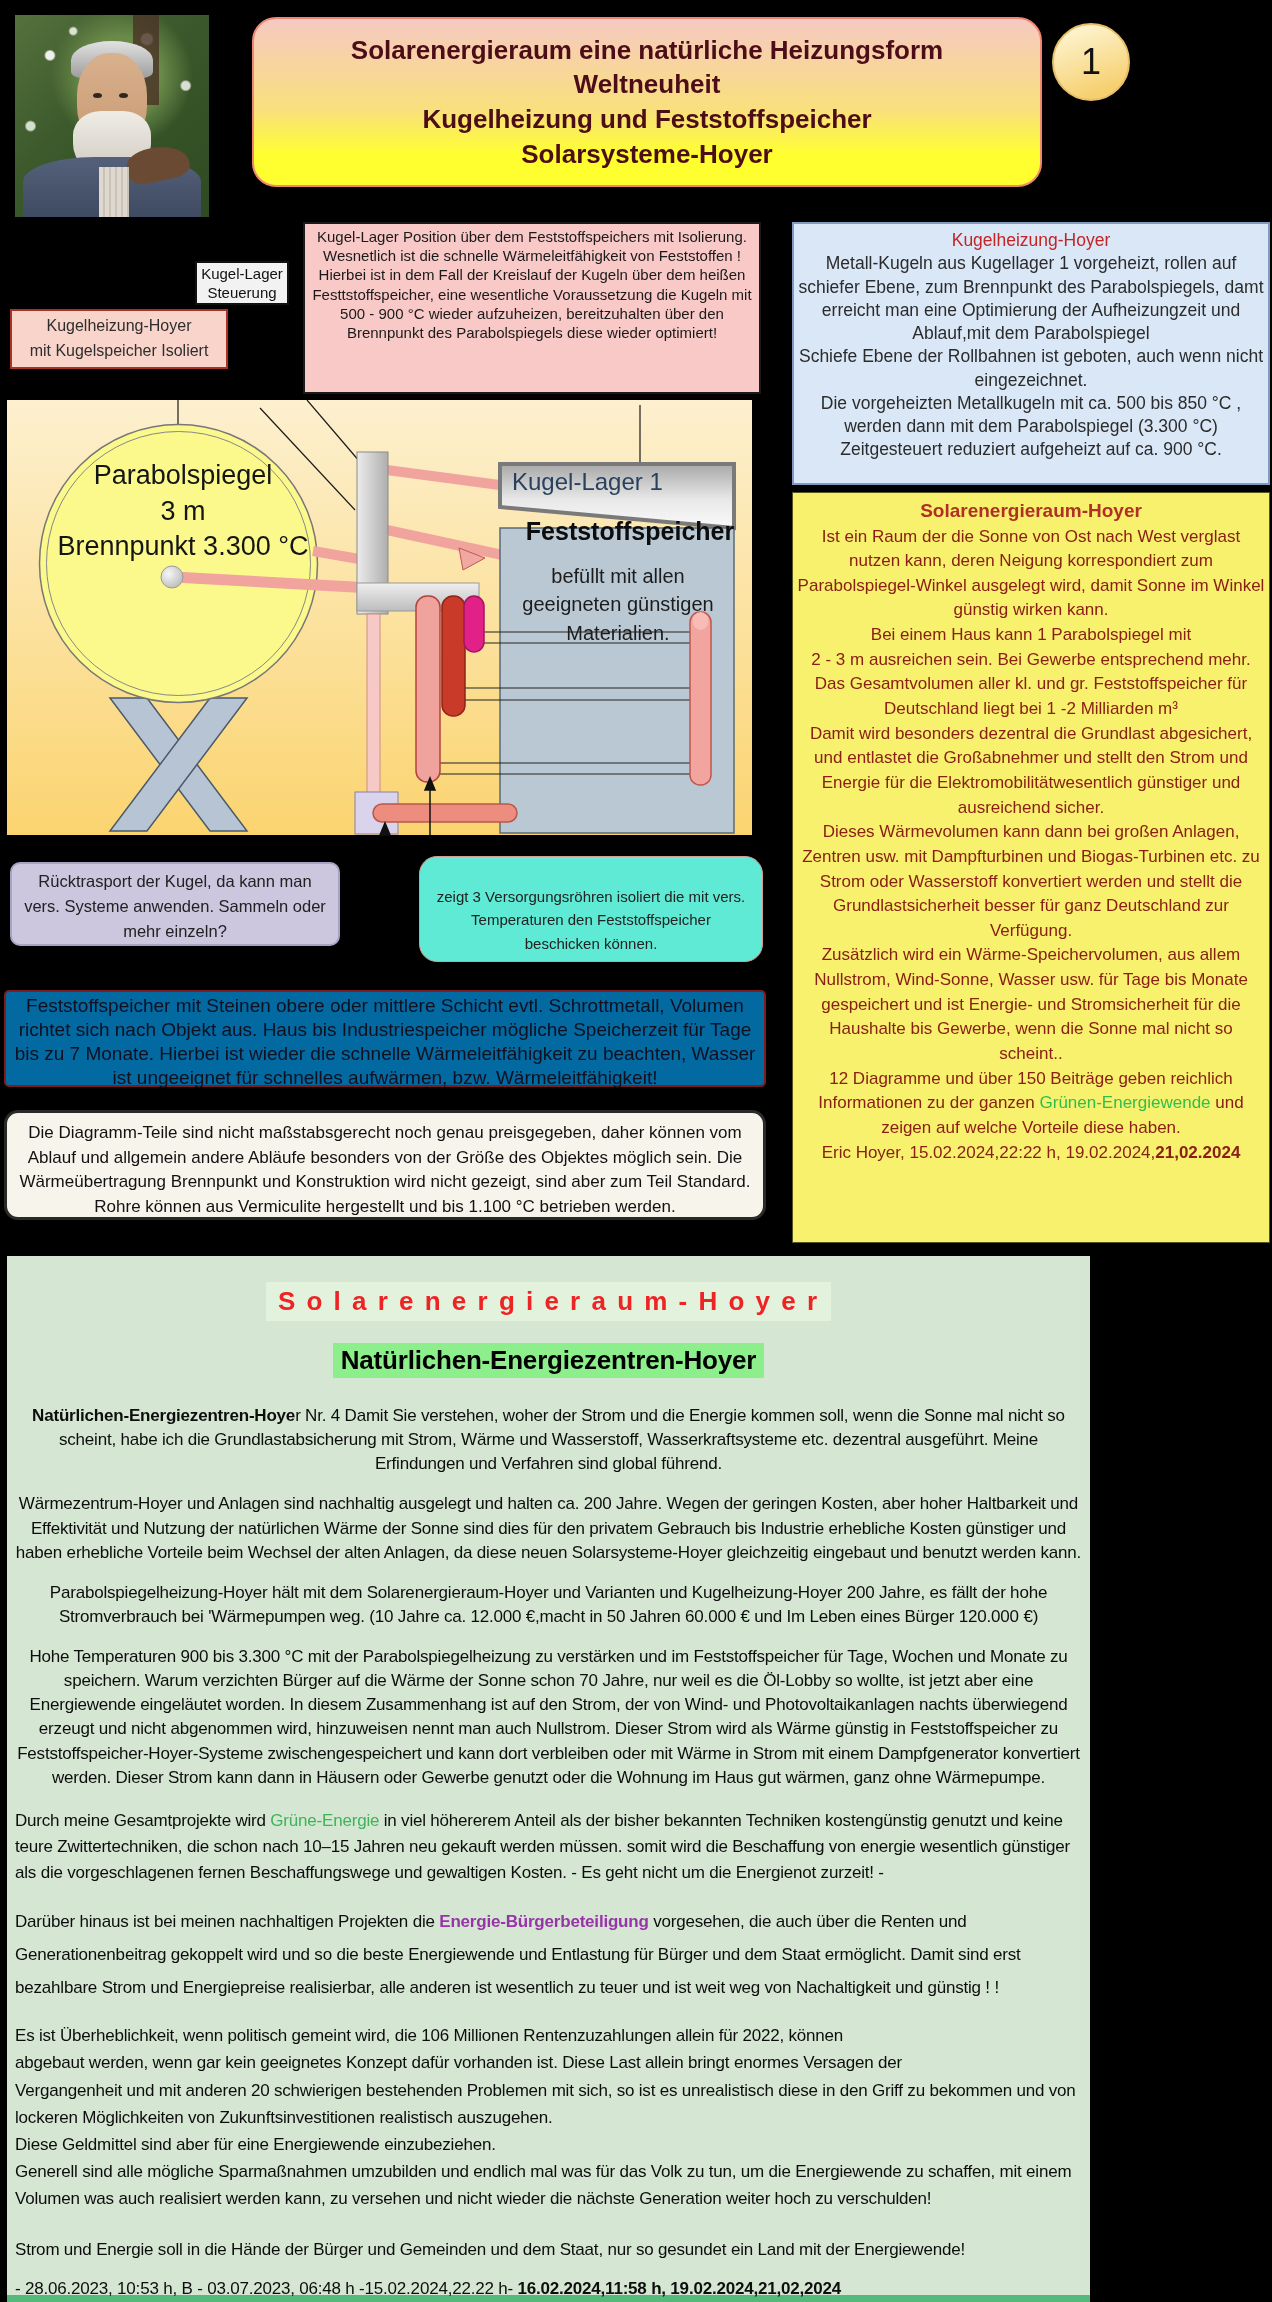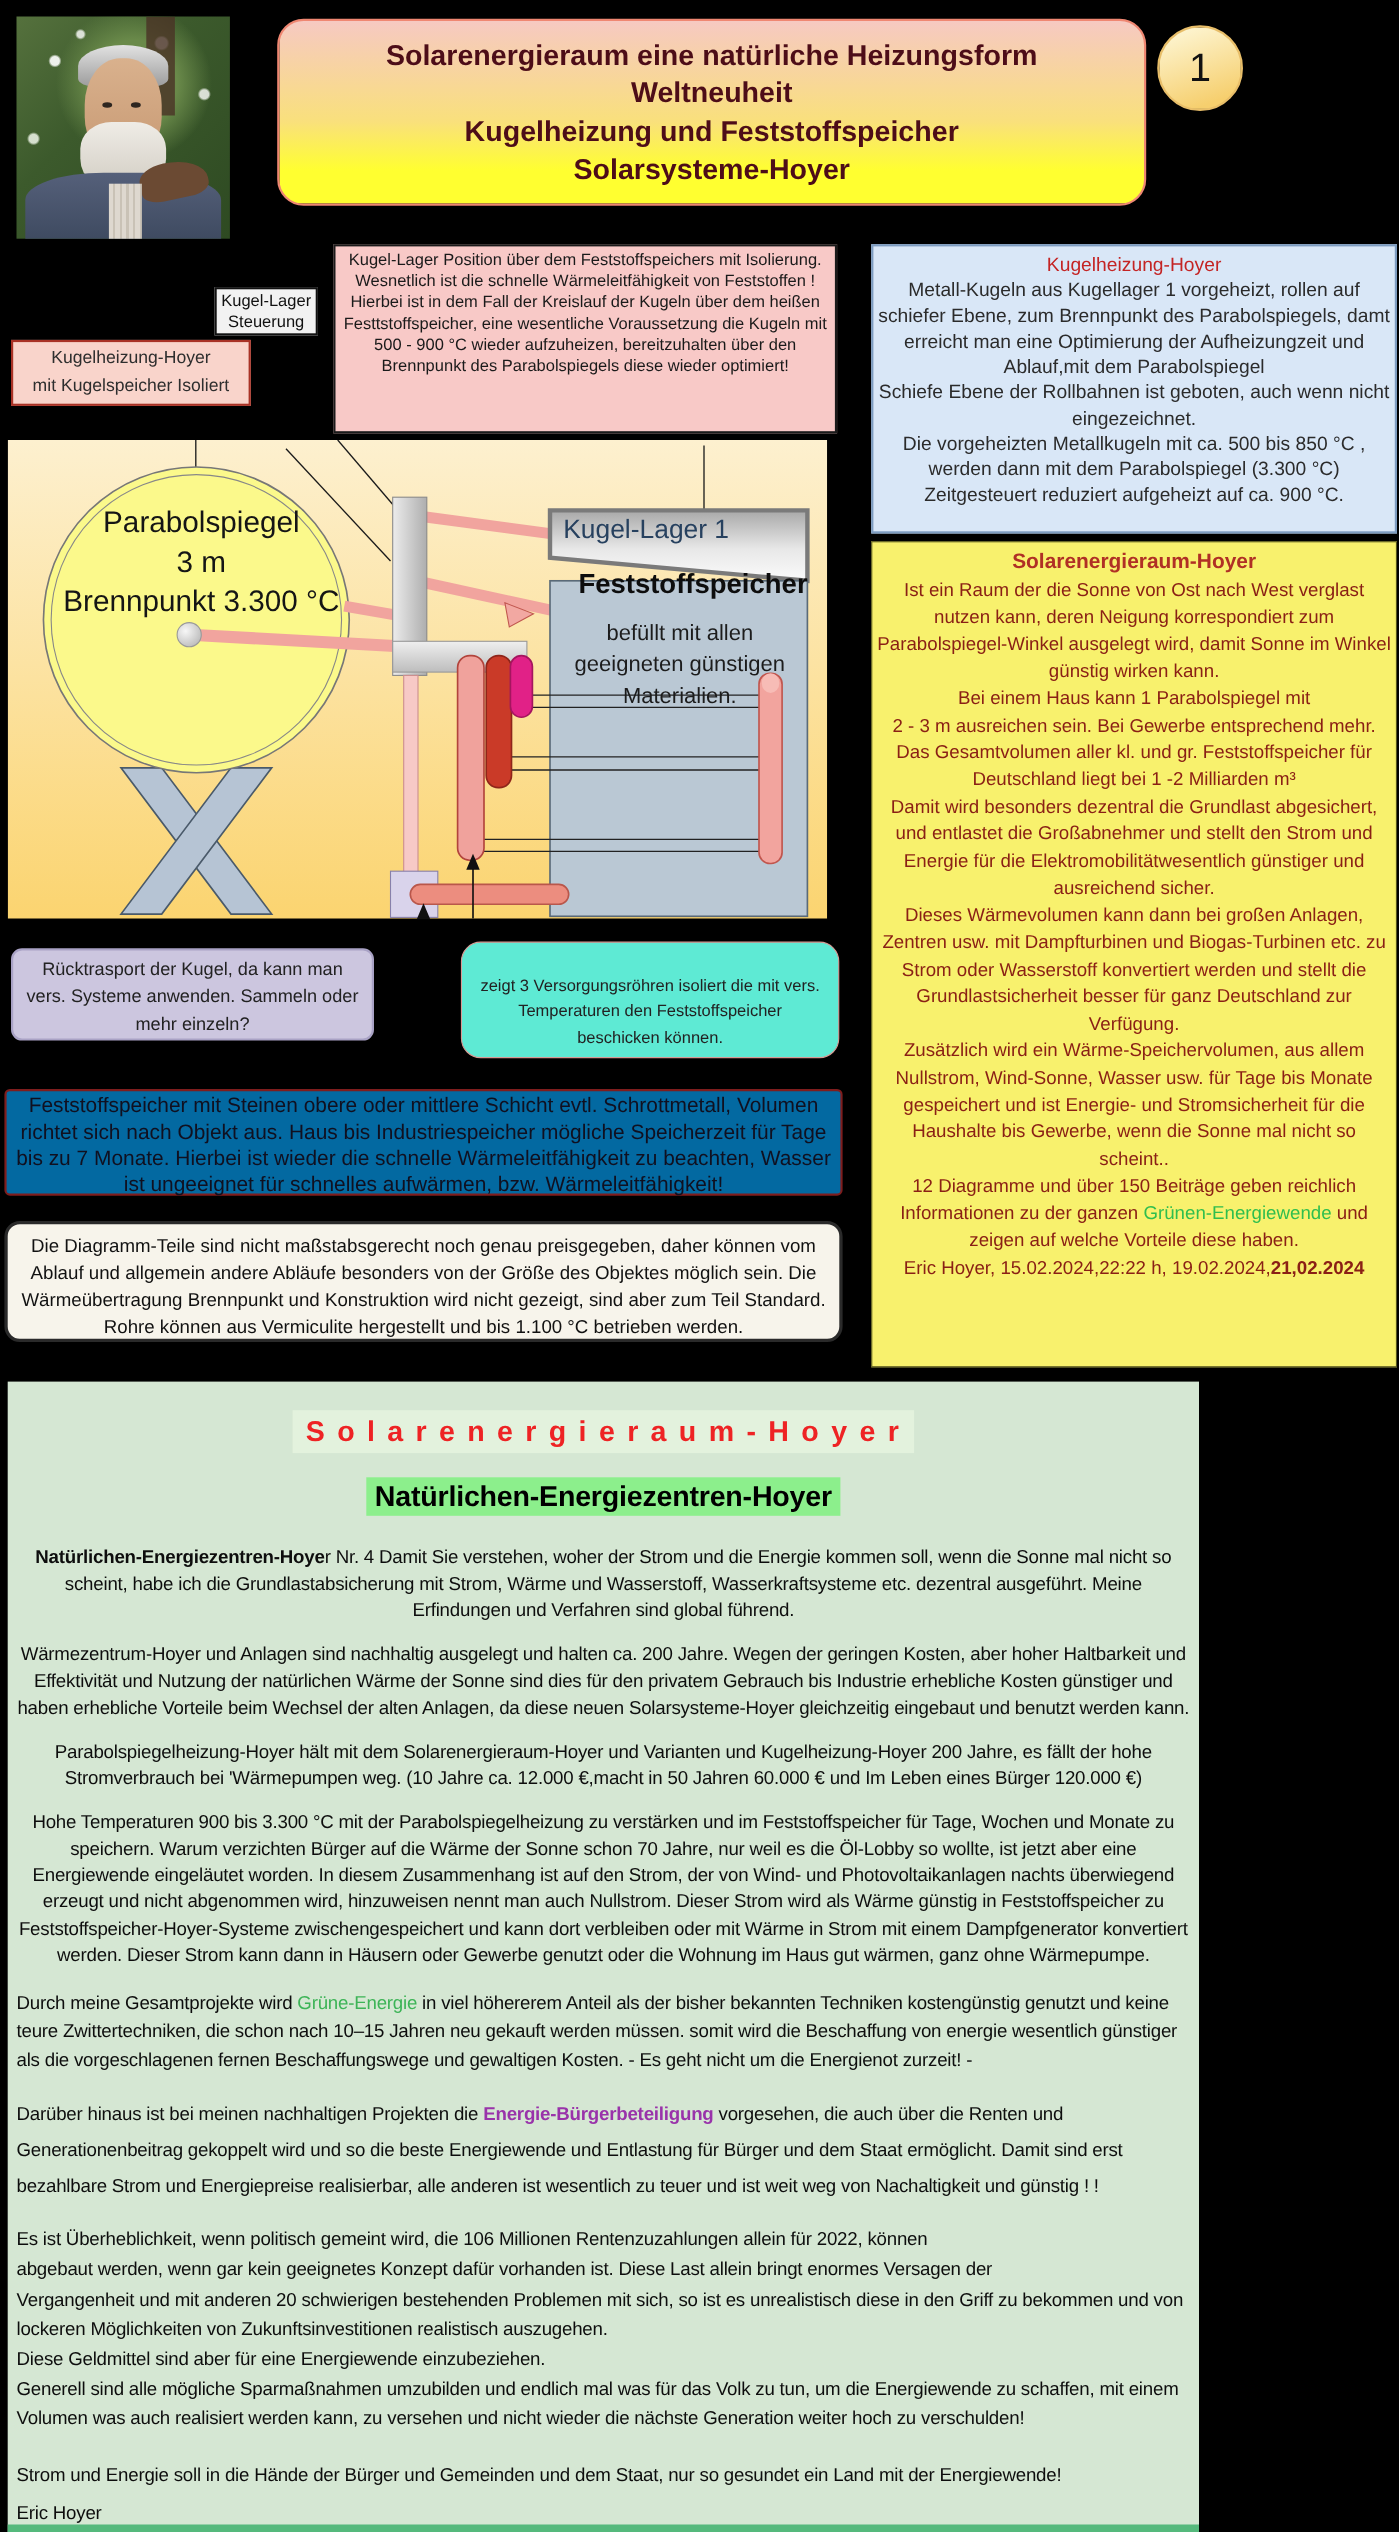--- a/index.html
+++ b/index.html
@@ -286,18 +286,17 @@
     <p class="p-c">Parabolspiegelheizung-Hoyer hält mit dem Solarenergieraum-Hoyer und Varianten und Kugelheizung-Hoyer 200 Jahre, es fällt der hohe Stromverbrauch bei 'Wärmepumpen weg. (10 Jahre ca. 12.000 €,macht in 50 Jahren 60.000 € und Im Leben eines Bürger 120.000 €)</p>
     <p class="p-c">Hohe Temperaturen 900 bis 3.300 °C mit der Parabolspiegelheizung zu verstärken und im Feststoffspeicher für Tage, Wochen und Monate zu speichern. Warum verzichten Bürger auf die Wärme der Sonne schon 70 Jahre, nur weil es die Öl-Lobby so wollte, ist jetzt aber eine Energiewende eingeläutet worden. In diesem Zusammenhang ist auf den Strom, der von Wind- und Photovoltaikanlagen nachts überwiegend erzeugt und nicht abgenommen wird, hinzuweisen nennt man auch Nullstrom. Dieser Strom wird als Wärme günstig in Feststoffspeicher zu Feststoffspeicher-Hoyer-Systeme zwischengespeichert und kann dort verbleiben oder mit Wärme in Strom mit einem Dampfgenerator konvertiert werden. Dieser Strom kann dann in Häusern oder Gewerbe genutzt oder die Wohnung im Haus gut wärmen, ganz ohne Wärmepumpe.</p>
     <p class="p-l"><span>Durch meine Gesamtprojekte wird </span><span class="green-word2">Grüne-Energie</span><span> in viel höhererem Anteil als der bisher bekannten Techniken kostengünstig genutzt und keine teure Zwittertechniken, die schon nach 10–15 Jahren neu gekauft werden müssen. somit wird die Beschaffung von energie wesentlich günstiger als die vorgeschlagenen fernen Beschaffungswege und gewaltigen Kosten. - Es geht nicht um die Energienot zurzeit! -</span></p>
     <p class="p-l p6"><span>Darüber hinaus ist bei meinen nachhaltigen Projekten die </span><span class="purple-word">Energie-Bürgerbeteiligung</span><span> vorgesehen, die auch über die Renten und Generationenbeitrag gekoppelt wird und so die beste Energiewende und Entlastung für Bürger und dem Staat ermöglicht. Damit sind erst bezahlbare Strom und Energiepreise realisierbar, alle anderen ist wesentlich zu teuer und ist weit weg von Nachaltigkeit und günstig ! !</span></p>
     <p class="p-l p7">Es ist Überheblichkeit, wenn politisch gemeint wird, die 106 Millionen Rentenzuzahlungen allein für 2022, können
 abgebaut werden, wenn gar kein geeignetes Konzept dafür vorhanden ist. Diese Last allein bringt enormes Versagen der
 Vergangenheit und mit anderen 20 schwierigen bestehenden Problemen mit sich, so ist es unrealistisch diese in den Griff zu bekommen und von lockeren Möglichkeiten von Zukunftsinvestitionen realistisch auszugehen.
 Diese Geldmittel sind aber für eine Energiewende einzubeziehen.
 Generell sind alle mögliche Sparmaßnahmen umzubilden und endlich mal was für das Volk zu tun, um die Energiewende zu schaffen, mit einem Volumen was auch realisiert werden kann, zu versehen und nicht wieder die nächste Generation weiter hoch zu verschulden!</p>
     <p class="p-l p8">Strom und Energie soll in die Hände der Bürger und Gemeinden und dem Staat, nur so gesundet ein Land mit der Energiewende!</p>
-    <p class="p-l p9">Eric Hoyer</p>
     <p class="p-l p10"><span>- 28.06.2023, 10:53 h, B - 03.07.2023, 06:48 h -15.02.2024,22.22 h- </span><span class="bold">16.02.2024,11:58 h, 19.02.2024,21,02,2024</span></p>
 
   </div>
 
 </div>
 
 </body></html>

